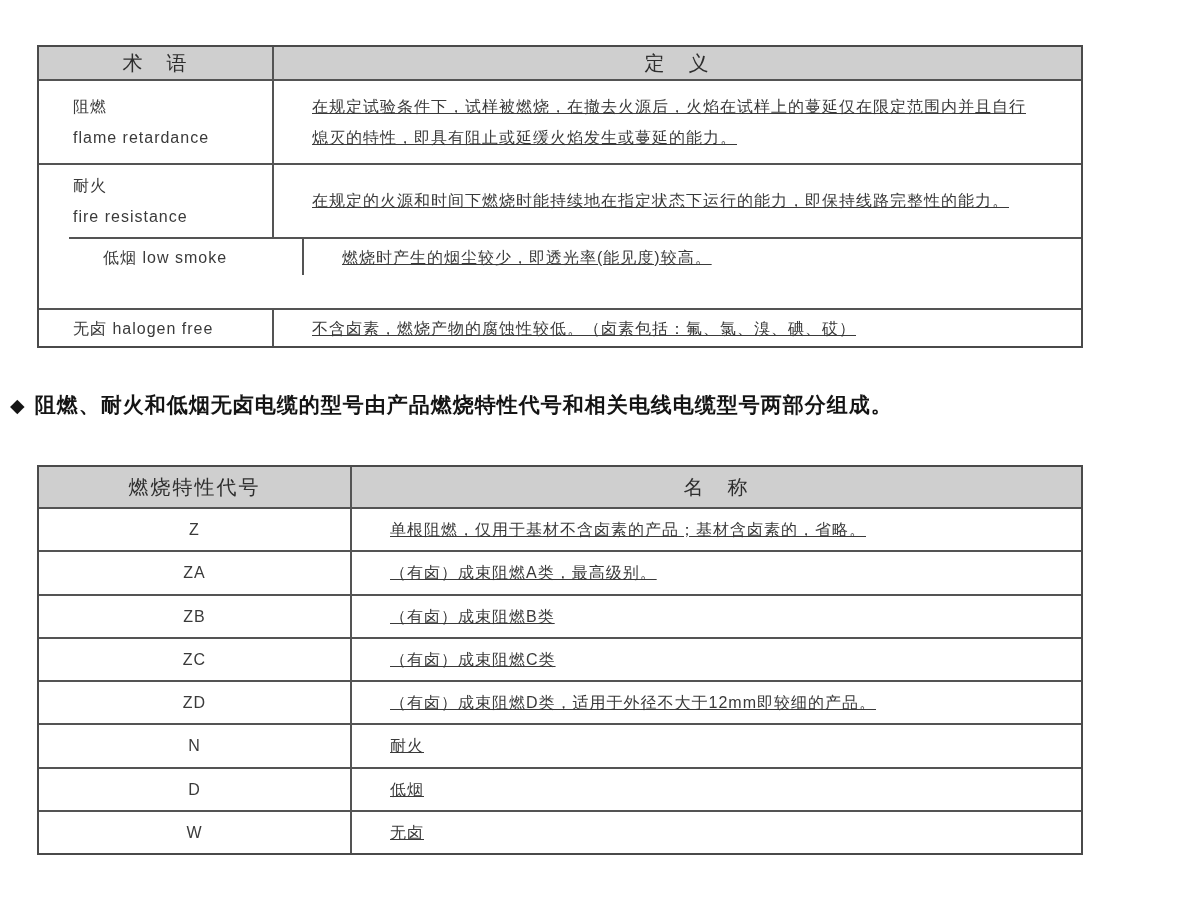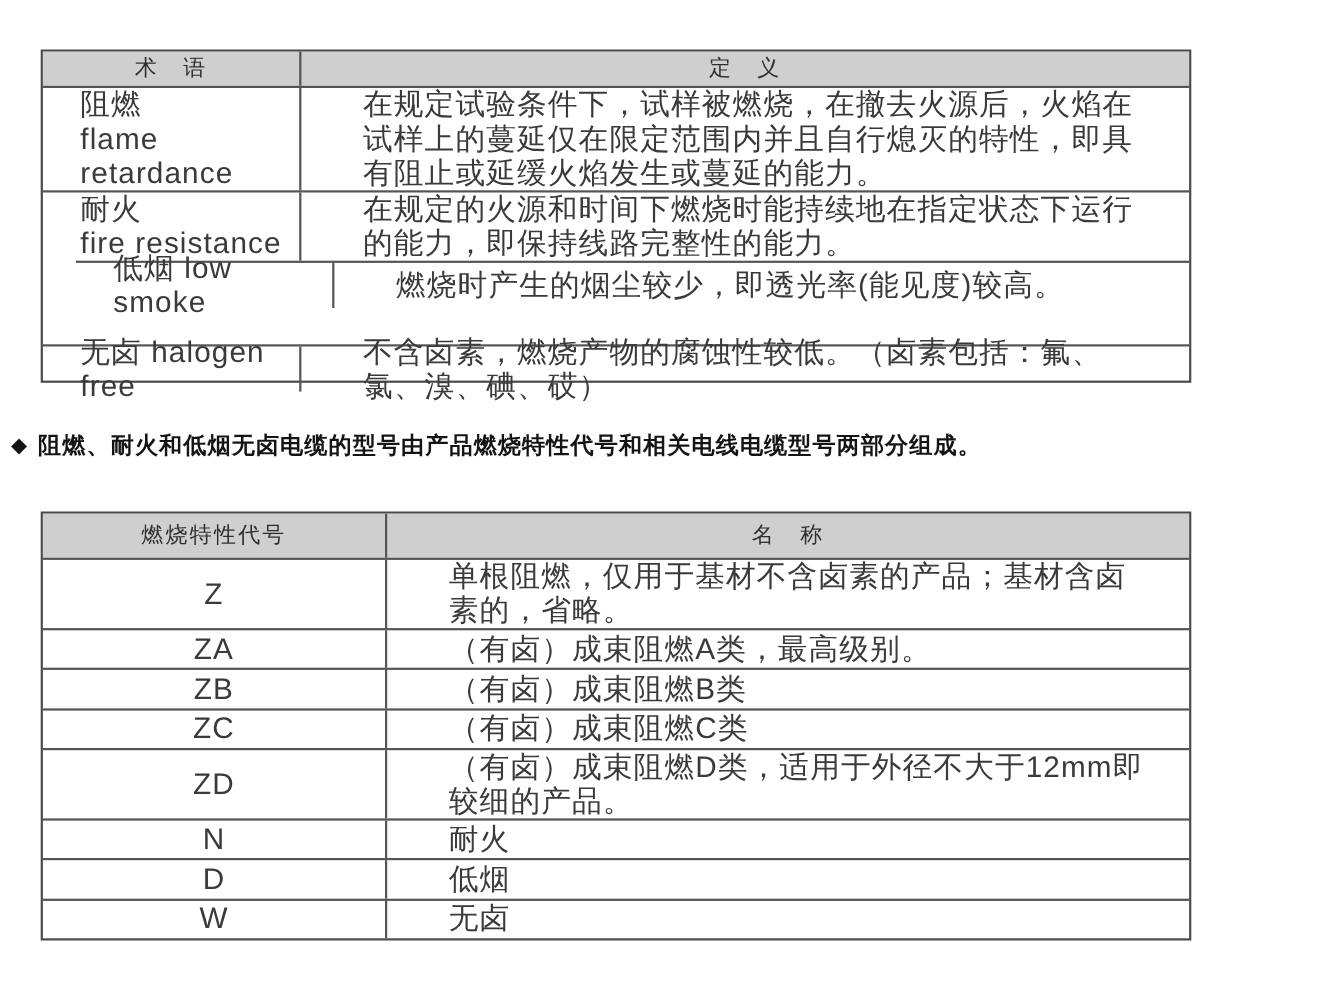--- a/index.html
+++ b/index.html
@@ -33,27 +33,27 @@
   .row:first-child { border-top: none; }
   .hrow {
     background: #cfcfcf;
     border-bottom: 0;
   }
   .cell {
     box-sizing: border-box;
     display: flex;
     flex-direction: column;
     justify-content: center;
-    font-size: 27px;
+    font-size: 16px;
     letter-spacing: 1px;
     line-height: 31px;
   }
   .c-left   { align-items: flex-start; padding-left: 34px; padding-right: 10px; }
   .c-center { align-items: center; text-align: center; padding: 0 6px; }
-  .c-def    { align-items: flex-start; padding-left: 56px; padding-right: 40px; }
+  .c-def    { align-items: flex-start; padding-left: 38px; padding-right: 40px; text-decoration: underline; }
   .vline    { border-right: 2px solid #545454; }
   .pre      { white-space: pre-line; }
 
   
   #terms-table { top: 45px; height: 303px; }
   #terms-table .col1 { width: 235px; }
   #terms-table .col2 { flex: 1; }
   #terms-table .hrow { height: 37px; }
   .t1-r1 { height: 95px; }
   .t1-r2 { height: 85px; }

